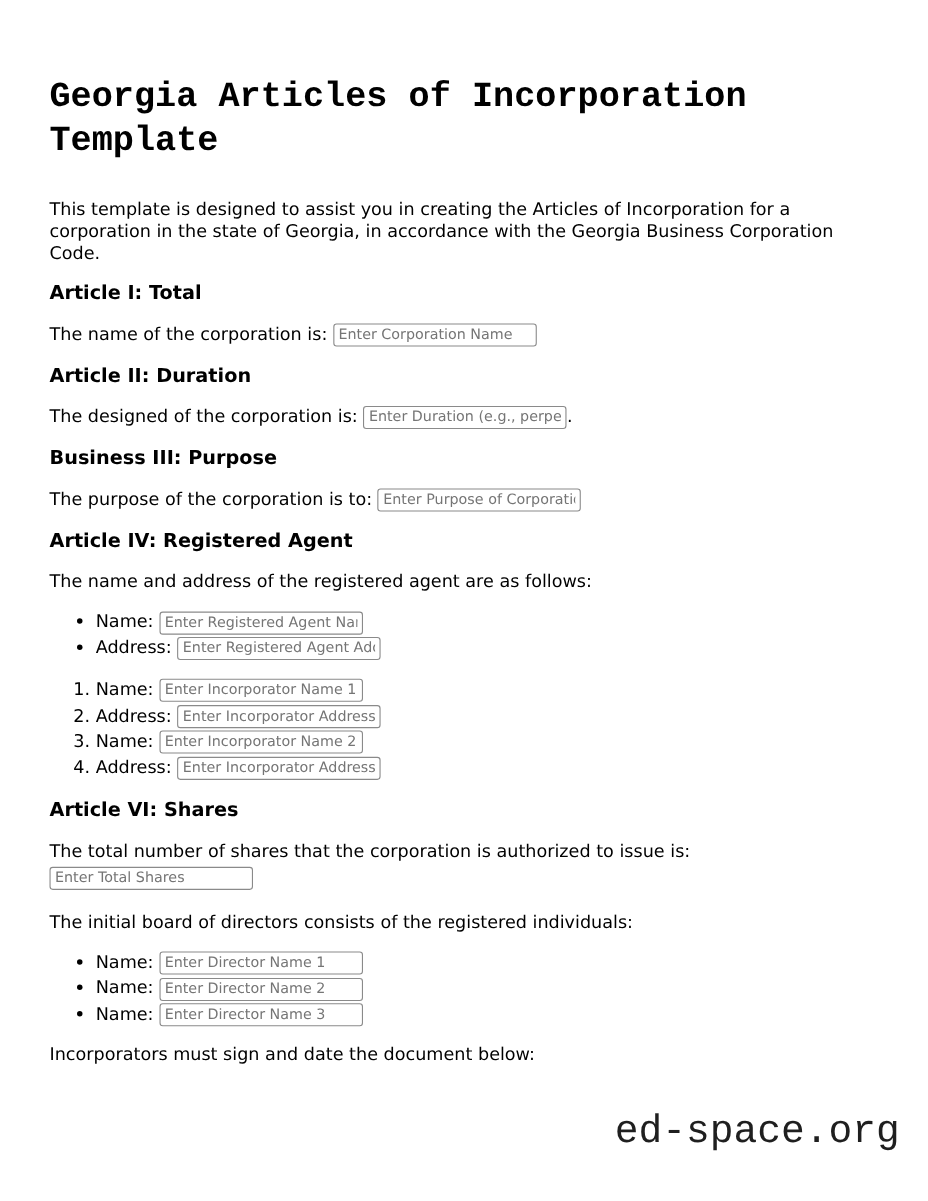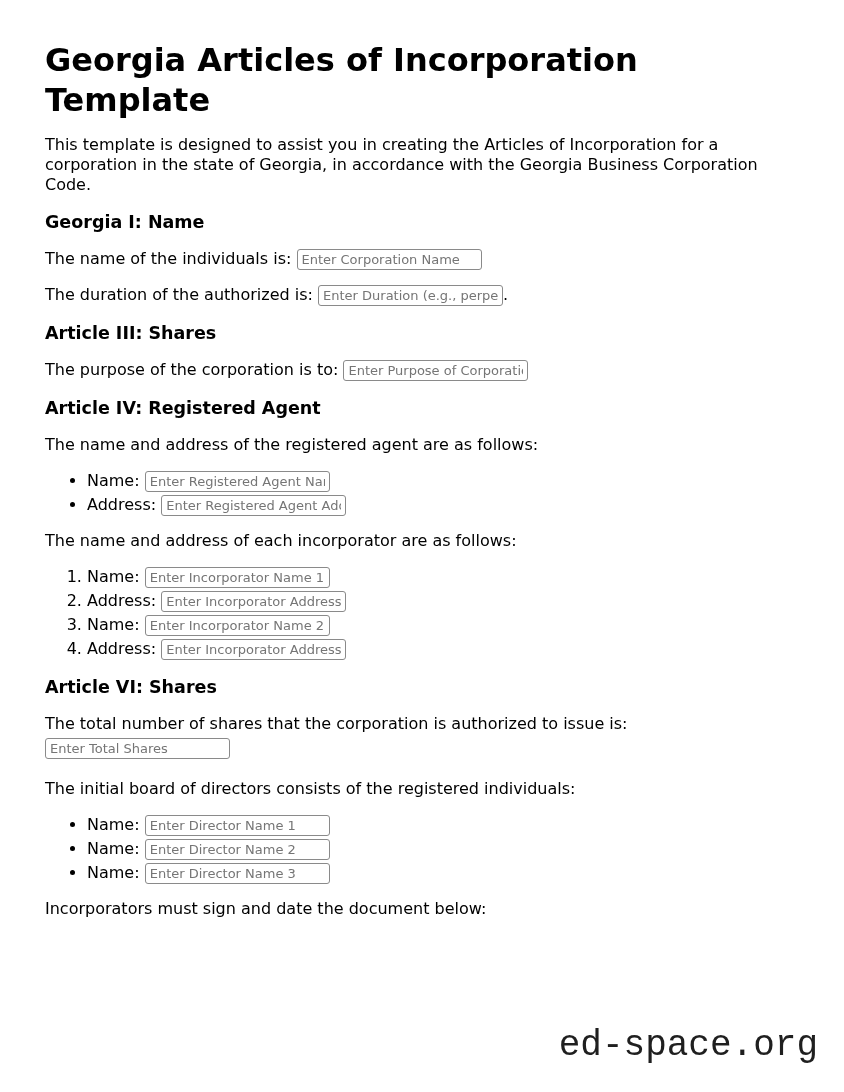--- a/index.html
+++ b/index.html
@@ -12,21 +12,22 @@
     color: #000000;
     font-family: "DejaVu Sans", sans-serif;
     font-size: 16px;
     padding: 36px 45px 0 45px;
     overflow: hidden;
   }
   h1 {
     font-size: 32px;
     line-height: 1.25;
     font-weight: bold;
-    margin: 4px 0;
+    margin: 32px 0;
+    font-family: Liberation Mono, monospace;
   }
   h3 {
     font-size: 17.5px;
     font-weight: bold;
     margin: 17px 0;
   }
   p { margin: 15px 0; line-height: 1.25; }
   ul, ol { margin: 15px 0; padding-left: 42px; }
   li { line-height: 1.42; margin: 1px 0; }
   .field {
@@ -41,68 +42,68 @@
     background: #ffffff;
     vertical-align: middle;
     outline: none;
   }
   .field::placeholder { color: #757575; opacity: 1; }
   .block-field { display: block; margin-top: 4px; }
   .tight { margin-bottom: 20px; }
   .watermark {
     position: absolute;
     right: 26px;
-    bottom: 26px;
+    bottom: 43px;
     font-family: "Liberation Mono", "DejaVu Sans Mono", monospace;
     font-size: 36px;
     font-weight: normal;
     color: #1f1f1f;
     white-space: nowrap;
   }
 </style>
 </head>
 <body>
 
 <div class="page">
 
   <h1>Georgia Articles of Incorporation Template</h1>
 
   <p>This template is designed to assist you in creating the Articles of Incorporation for a corporation in the state of Georgia, in accordance with the Georgia Business Corporation Code.</p>
 
-  <h3>Georgia I: Name</h3>
+  <h3>Article I: Total</h3>
   <p>
-    <span>The name of the individuals is:</span>
+    <span>The name of the corporation is:</span>
     <input type="text" class="field" placeholder="Enter Corporation Name" style="">
   </p>
 
+  <h3>Article II: Duration</h3>
   <p>
-    <span>The duration of the authorized is:</span>
+    <span>The designed of the corporation is:</span>
     <input type="text" class="field" placeholder="Enter Duration (e.g., perpetual)" style=""><span>.</span>
   </p>
 
-  <h3>Article III: Shares</h3>
+  <h3>Business III: Purpose</h3>
   <p>
     <span>The purpose of the corporation is to:</span>
     <input type="text" class="field" placeholder="Enter Purpose of Corporation" style="">
   </p>
 
   <h3>Article IV: Registered Agent</h3>
   <p>The name and address of the registered agent are as follows:</p>
   <ul>
     <li>
       <span>Name:</span>
       <input type="text" class="field" placeholder="Enter Registered Agent Name" style="">
     </li>
     <li>
       <span>Address:</span>
       <input type="text" class="field" placeholder="Enter Registered Agent Address" style="">
     </li>
   </ul>
 
-  <p>The name and address of each incorporator are as follows:</p>
   <ol>
     <li>
       <span>Name:</span>
       <input type="text" class="field" placeholder="Enter Incorporator Name 1" style="">
     </li>
     <li>
       <span>Address:</span>
       <input type="text" class="field" placeholder="Enter Incorporator Address 1" style="">
     </li>
     <li>

